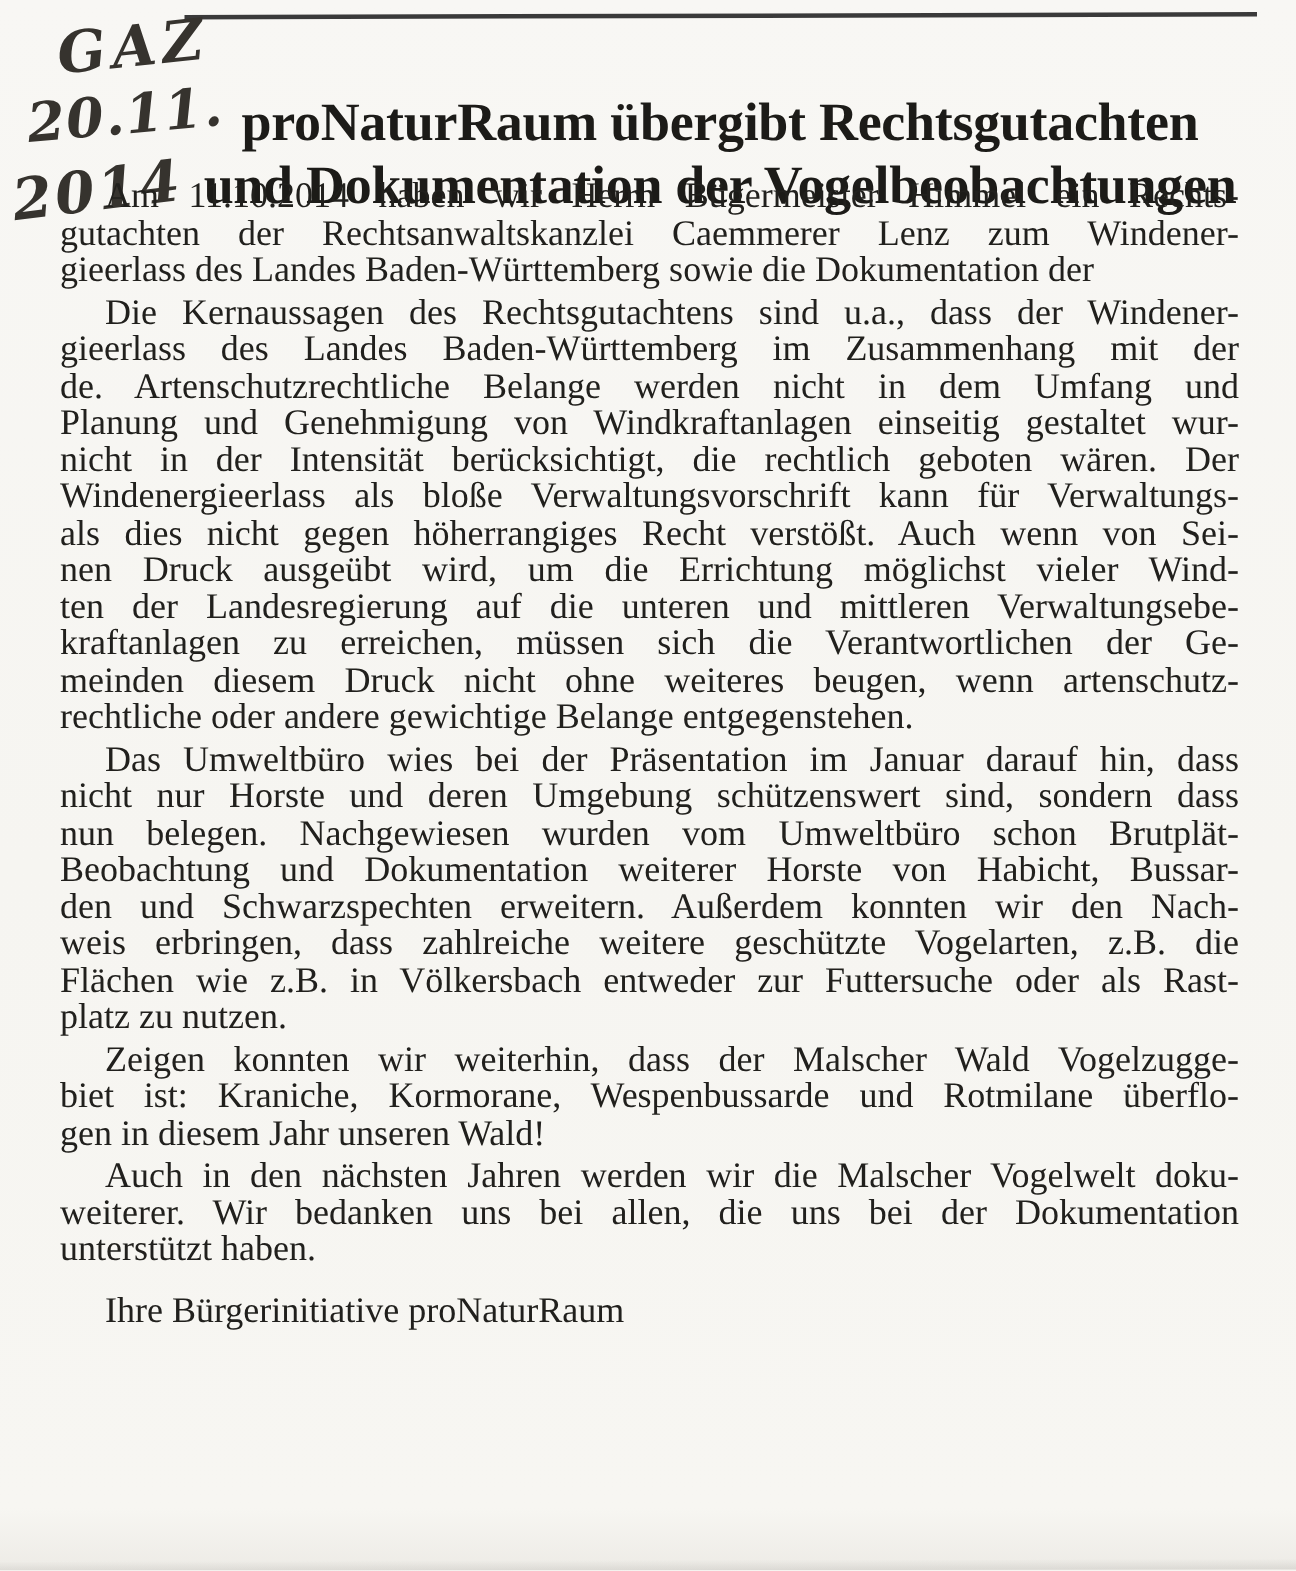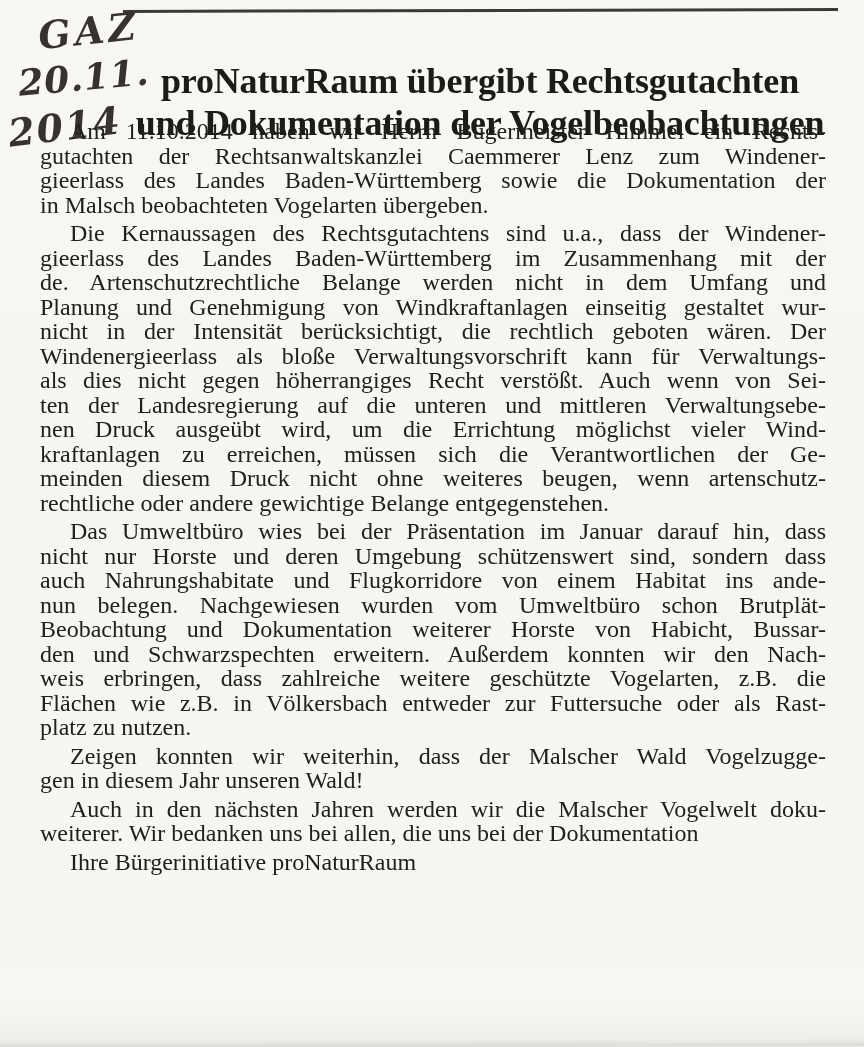--- a/index.html
+++ b/index.html
@@ -38,21 +38,21 @@
   .title .t-line{white-space:nowrap;}
   .body{
     position:absolute;left:40px;top:119px;width:786px;
     font-size:24px;line-height:24.5px;
     color:var(--ink);
   }
   .para{margin:0 0 4px 0;}
   .ln{text-align:justify;text-align-last:justify;}
   .para .ln:last-child{text-align-last:left;}
   .para .ln:first-child{text-indent:30px;}
-  .signoff{margin-top:4px;text-indent:30px;}
+  .signoff{margin-top:16px;text-indent:30px;}
   .bottom-edge{
     position:absolute;left:0;bottom:0;width:864px;height:7px;
     background:linear-gradient(180deg,rgba(0,0,0,0) 0%,rgba(60,58,54,0.10) 100%);
     transform:rotate(-0.12deg);
   }
 </style>
 </head>
 <body>
 
 <div class="page">
@@ -68,52 +68,52 @@
   <h1 class="title">
     <div class="t-line">proNaturRaum übergibt Rechtsgutachten</div>
     <div class="t-line">und Dokumentation der Vogelbeobachtungen</div>
   </h1>
 
   <div class="body">
     <div class="para">
         <div class="ln">Am 11.10.2014 haben wir Herrn Bügermeister Himmel ein Rechts-</div>
         <div class="ln">gutachten der Rechtsanwaltskanzlei Caemmerer Lenz zum Windener-</div>
         <div class="ln">gieerlass des Landes Baden-Württemberg sowie die Dokumentation der</div>
-        <div class="ln">in Malsch beobachteten Vogelarten übergeben.</div>
       </div>
     <div class="para">
         <div class="ln">Die Kernaussagen des Rechtsgutachtens sind u.a., dass der Windener-</div>
         <div class="ln">gieerlass des Landes Baden-Württemberg im Zusammenhang mit der</div>
         <div class="ln">de. Artenschutzrechtliche Belange werden nicht in dem Umfang und</div>
         <div class="ln">Planung und Genehmigung von Windkraftanlagen einseitig gestaltet wur-</div>
         <div class="ln">nicht in der Intensität berücksichtigt, die rechtlich geboten wären. Der</div>
         <div class="ln">Windenergieerlass als bloße Verwaltungsvorschrift kann für Verwaltungs-</div>
         <div class="ln">als dies nicht gegen höherrangiges Recht verstößt. Auch wenn von Sei-</div>
+        <div class="ln">nen Druck ausgeübt wird, um die Errichtung möglichst vieler Wind-</div>
         <div class="ln">ten der Landesregierung auf die unteren und mittleren Verwaltungsebe-</div>
-        <div class="ln">nen Druck ausgeübt wird, um die Errichtung möglichst vieler Wind-</div>
         <div class="ln">kraftanlagen zu erreichen, müssen sich die Verantwortlichen der Ge-</div>
         <div class="ln">meinden diesem Druck nicht ohne weiteres beugen, wenn artenschutz-</div>
         <div class="ln">rechtliche oder andere gewichtige Belange entgegenstehen.</div>
       </div>
     <div class="para">
         <div class="ln">Das Umweltbüro wies bei der Präsentation im Januar darauf hin, dass</div>
         <div class="ln">nicht nur Horste und deren Umgebung schützenswert sind, sondern dass</div>
-        <div class="ln">auch Nahrungshabitate und Flugkorridore von einem Habitat ins ande-</div>
         <div class="ln">nun belegen. Nachgewiesen wurden vom Umweltbüro schon Brutplät-</div>
         <div class="ln">Beobachtung und Dokumentation weiterer Horste von Habicht, Bussar-</div>
         <div class="ln">den und Schwarzspechten erweitern. Außerdem konnten wir den Nach-</div>
         <div class="ln">weis erbringen, dass zahlreiche weitere geschützte Vogelarten, z.B. die</div>
         <div class="ln">Flächen wie z.B. in Völkersbach entweder zur Futtersuche oder als Rast-</div>
         <div class="ln">platz zu nutzen.</div>
       </div>
     <div class="para">
         <div class="ln">Zeigen konnten wir weiterhin, dass der Malscher Wald Vogelzugge-</div>
+        <div class="ln">biet ist: Kraniche, Kormorane, Wespenbussarde und Rotmilane überflo-</div>
         <div class="ln">gen in diesem Jahr unseren Wald!</div>
       </div>
     <div class="para">
         <div class="ln">Auch in den nächsten Jahren werden wir die Malscher Vogelwelt doku-</div>
         <div class="ln">weiterer. Wir bedanken uns bei allen, die uns bei der Dokumentation</div>
+        <div class="ln">unterstützt haben.</div>
       </div>
     <div class="signoff">Ihre Bürgerinitiative proNaturRaum</div>
   </div>
 
   <div class="bottom-edge"></div>
 </div>
 
 </body></html>

